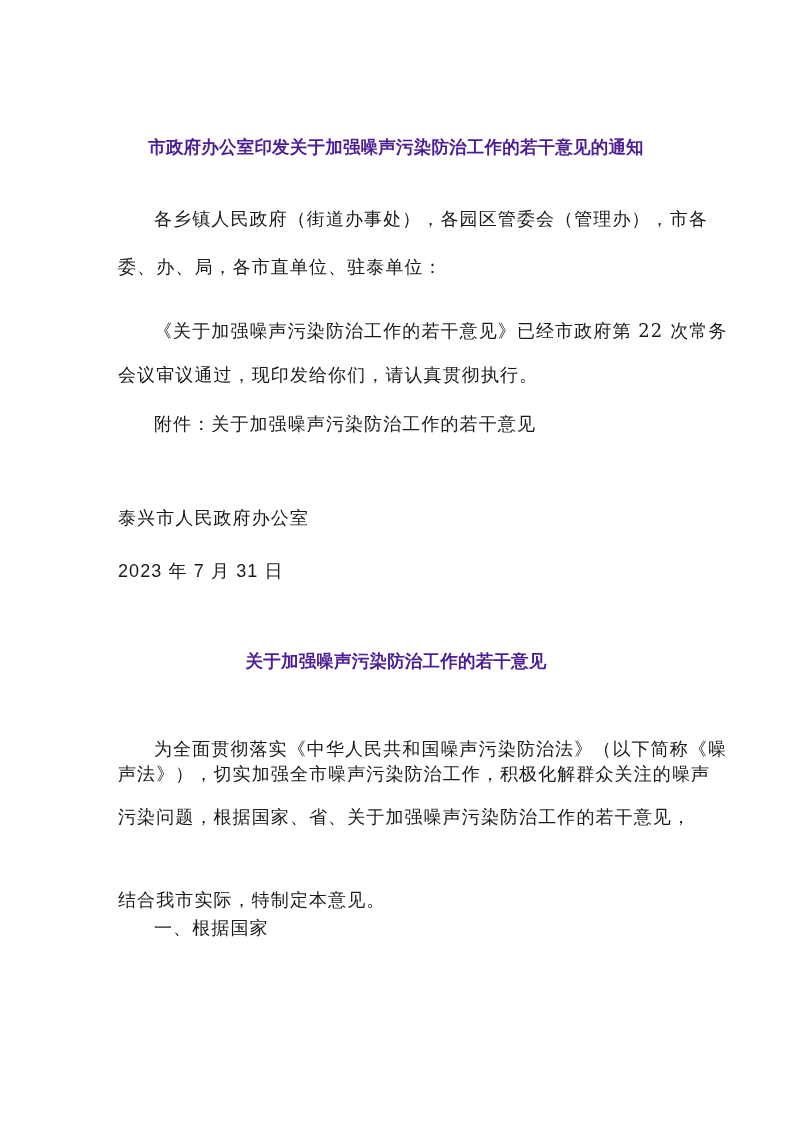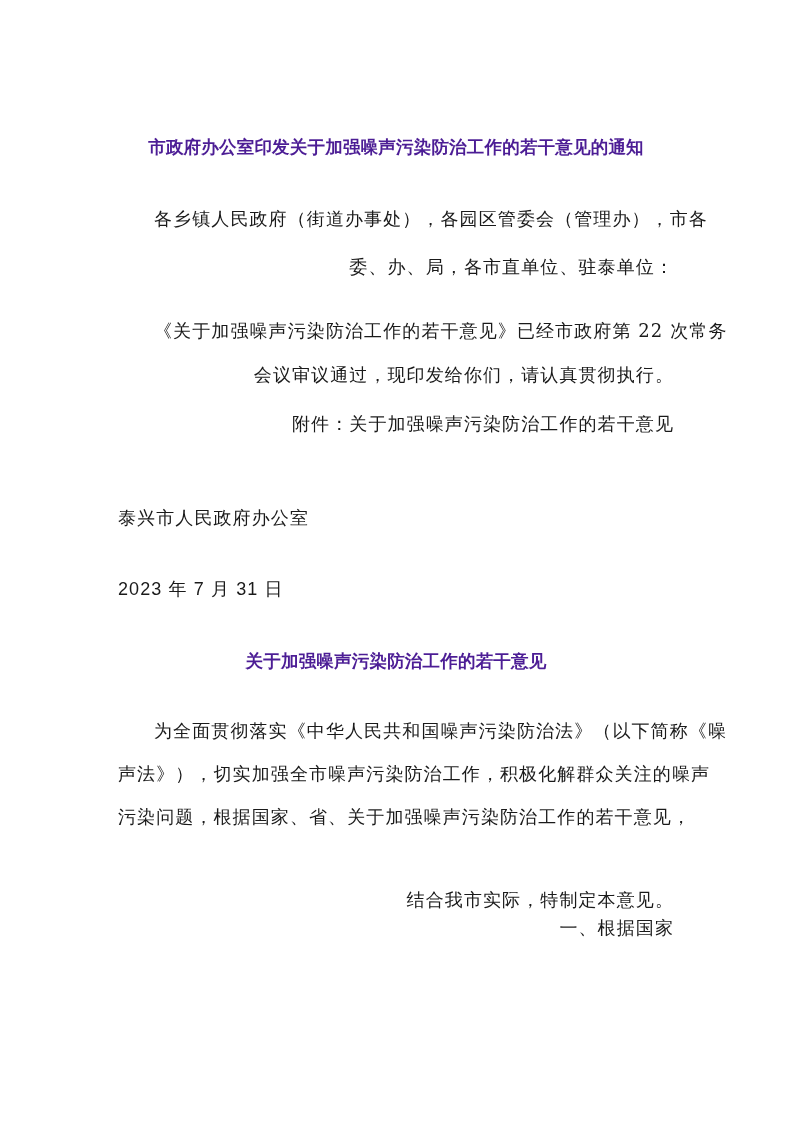--- a/index.html
+++ b/index.html
@@ -22,21 +22,20 @@
       width: 556px;
     }
     .line {
       position: absolute;
       left: 0;
       width: 556px;
       font-size: 18px;
       line-height: 22px;
       white-space: nowrap;
       letter-spacing: 1.1px;
-      text-align: right;
     }
     .title {
       font-family: "DejaVu Sans", "Liberation Sans", sans-serif;
       font-weight: bold;
       text-align: center;
       font-size: 17.5px;
       letter-spacing: 0.2px;
       color: #4c1d95;
     }
     .indent { text-indent: 36px; }
@@ -53,24 +52,24 @@
   <div class="line indent" style="top:208px;">各乡镇人民政府（街道办事处），各园区管委会（管理办），市各</div>
   <div class="line" style="top:256px;">委、办、局，各市直单位、驻泰单位：</div>
 
   <div class="line indent" style="top:320px;">《关于加强噪声污染防治工作的若干意见》已经市政府第 22 次常务</div>
   <div class="line" style="top:364px;">会议审议通过，现印发给你们，请认真贯彻执行。</div>
 
   <div class="line indent" style="top:413px;">附件：关于加强噪声污染防治工作的若干意见</div>
 
   <div class="line right" style="top:507px;">泰兴市人民政府办公室</div>
 
-  <div class="line right num" style="top:578px;">2023 年 7 月 31 日</div>
+  <div class="line right num" style="top:560px;">2023 年 7 月 31 日</div>
 
   <div class="line title" style="top:650px;">关于加强噪声污染防治工作的若干意见</div>
 
-  <div class="line indent" style="top:720px;">为全面贯彻落实《中华人民共和国噪声污染防治法》（以下简称《噪</div>
+  <div class="line indent" style="top:738px;">为全面贯彻落实《中华人民共和国噪声污染防治法》（以下简称《噪</div>
   <div class="line" style="top:763px;">声法》），切实加强全市噪声污染防治工作，积极化解群众关注的噪声</div>
   <div class="line" style="top:806px;">污染问题，根据国家、省、关于加强噪声污染防治工作的若干意见，</div>
   <div class="line" style="top:849px;margin-top:40px;">结合我市实际，特制定本意见。</div>
 
   <div class="line indent" style="top:917px;">一、根据国家</div>
 
 </div>
 
 </body></html>

